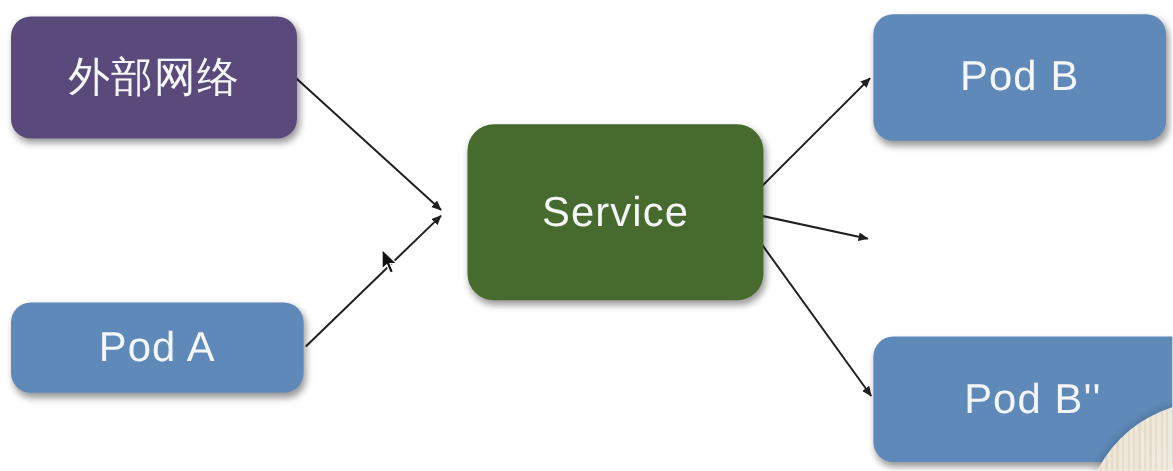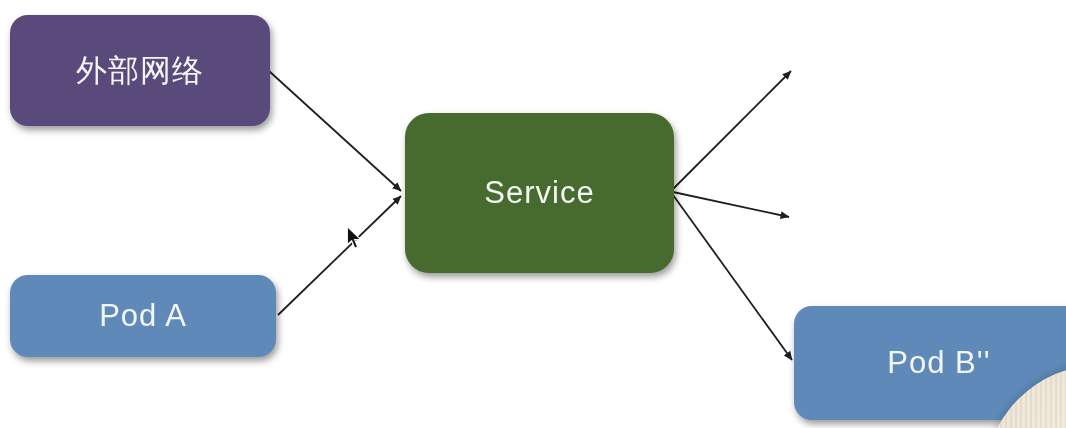--- a/index.html
+++ b/index.html
@@ -26,26 +26,26 @@
   .node {
     position: absolute;
     border-radius: 18px;
     display: flex;
     align-items: center;
     justify-content: center;
     box-shadow: 2px 4px 7px rgba(0,0,0,0.40);
   }
   .node-label {
     color: #f4f5f7;
-    font-size: 31px;
+    font-size: 38px;
     font-weight: 400;
     letter-spacing: 1px;
     white-space: nowrap;
   }
-  .node-service { border-radius: 24px; }
+  .node-service { border-radius: 24px; margin-left: 20px; }
   .corner-overlay {
     position: absolute;
     left: 985px;
     top: 365px;
     width: 230px;
     height: 230px;
     border-radius: 50%;
     background:
       repeating-linear-gradient(90deg,
         rgba(180,165,140,0.18) 0px, rgba(180,165,140,0.18) 2px,
@@ -83,20 +83,23 @@
   </div>
 
   <div class="node" style="left: 10px; top: 275px; width: 266px; height: 82px; background: rgb(94, 137, 184);">
     <span class="node-label">Pod A</span>
   </div>
 
   <div class="node node-service" style="left: 405px; top: 113px; width: 269px; height: 160px; background: rgb(71, 107, 47);">
     <span class="node-label">Service</span>
   </div>
 
+  <div class="node" style="left: 794px; top: 13px; width: 266px; height: 115px; background: rgb(94, 137, 184);">
+    <span class="node-label">Pod B</span>
+  </div>
 
 
   <div class="node" style="left: 794px; top: 306px; width: 290px; height: 114px; background: rgb(94, 137, 184);">
     <span class="node-label">Pod B''</span>
   </div>
 
   <div class="corner-overlay"></div>
 
   <svg class="mouse-cursor" width="17" height="24" viewBox="0 0 14 20" xmlns="http://www.w3.org/2000/svg" style="left: 346px; top: 226px;">
     <path d="M1,0.5 L1,15.5 L4.6,12.3 L7.2,18.6 L9.7,17.5 L7.1,11.4 L12,11.2 Z" fill="#111111" stroke="#ffffff" stroke-width="1"></path>

